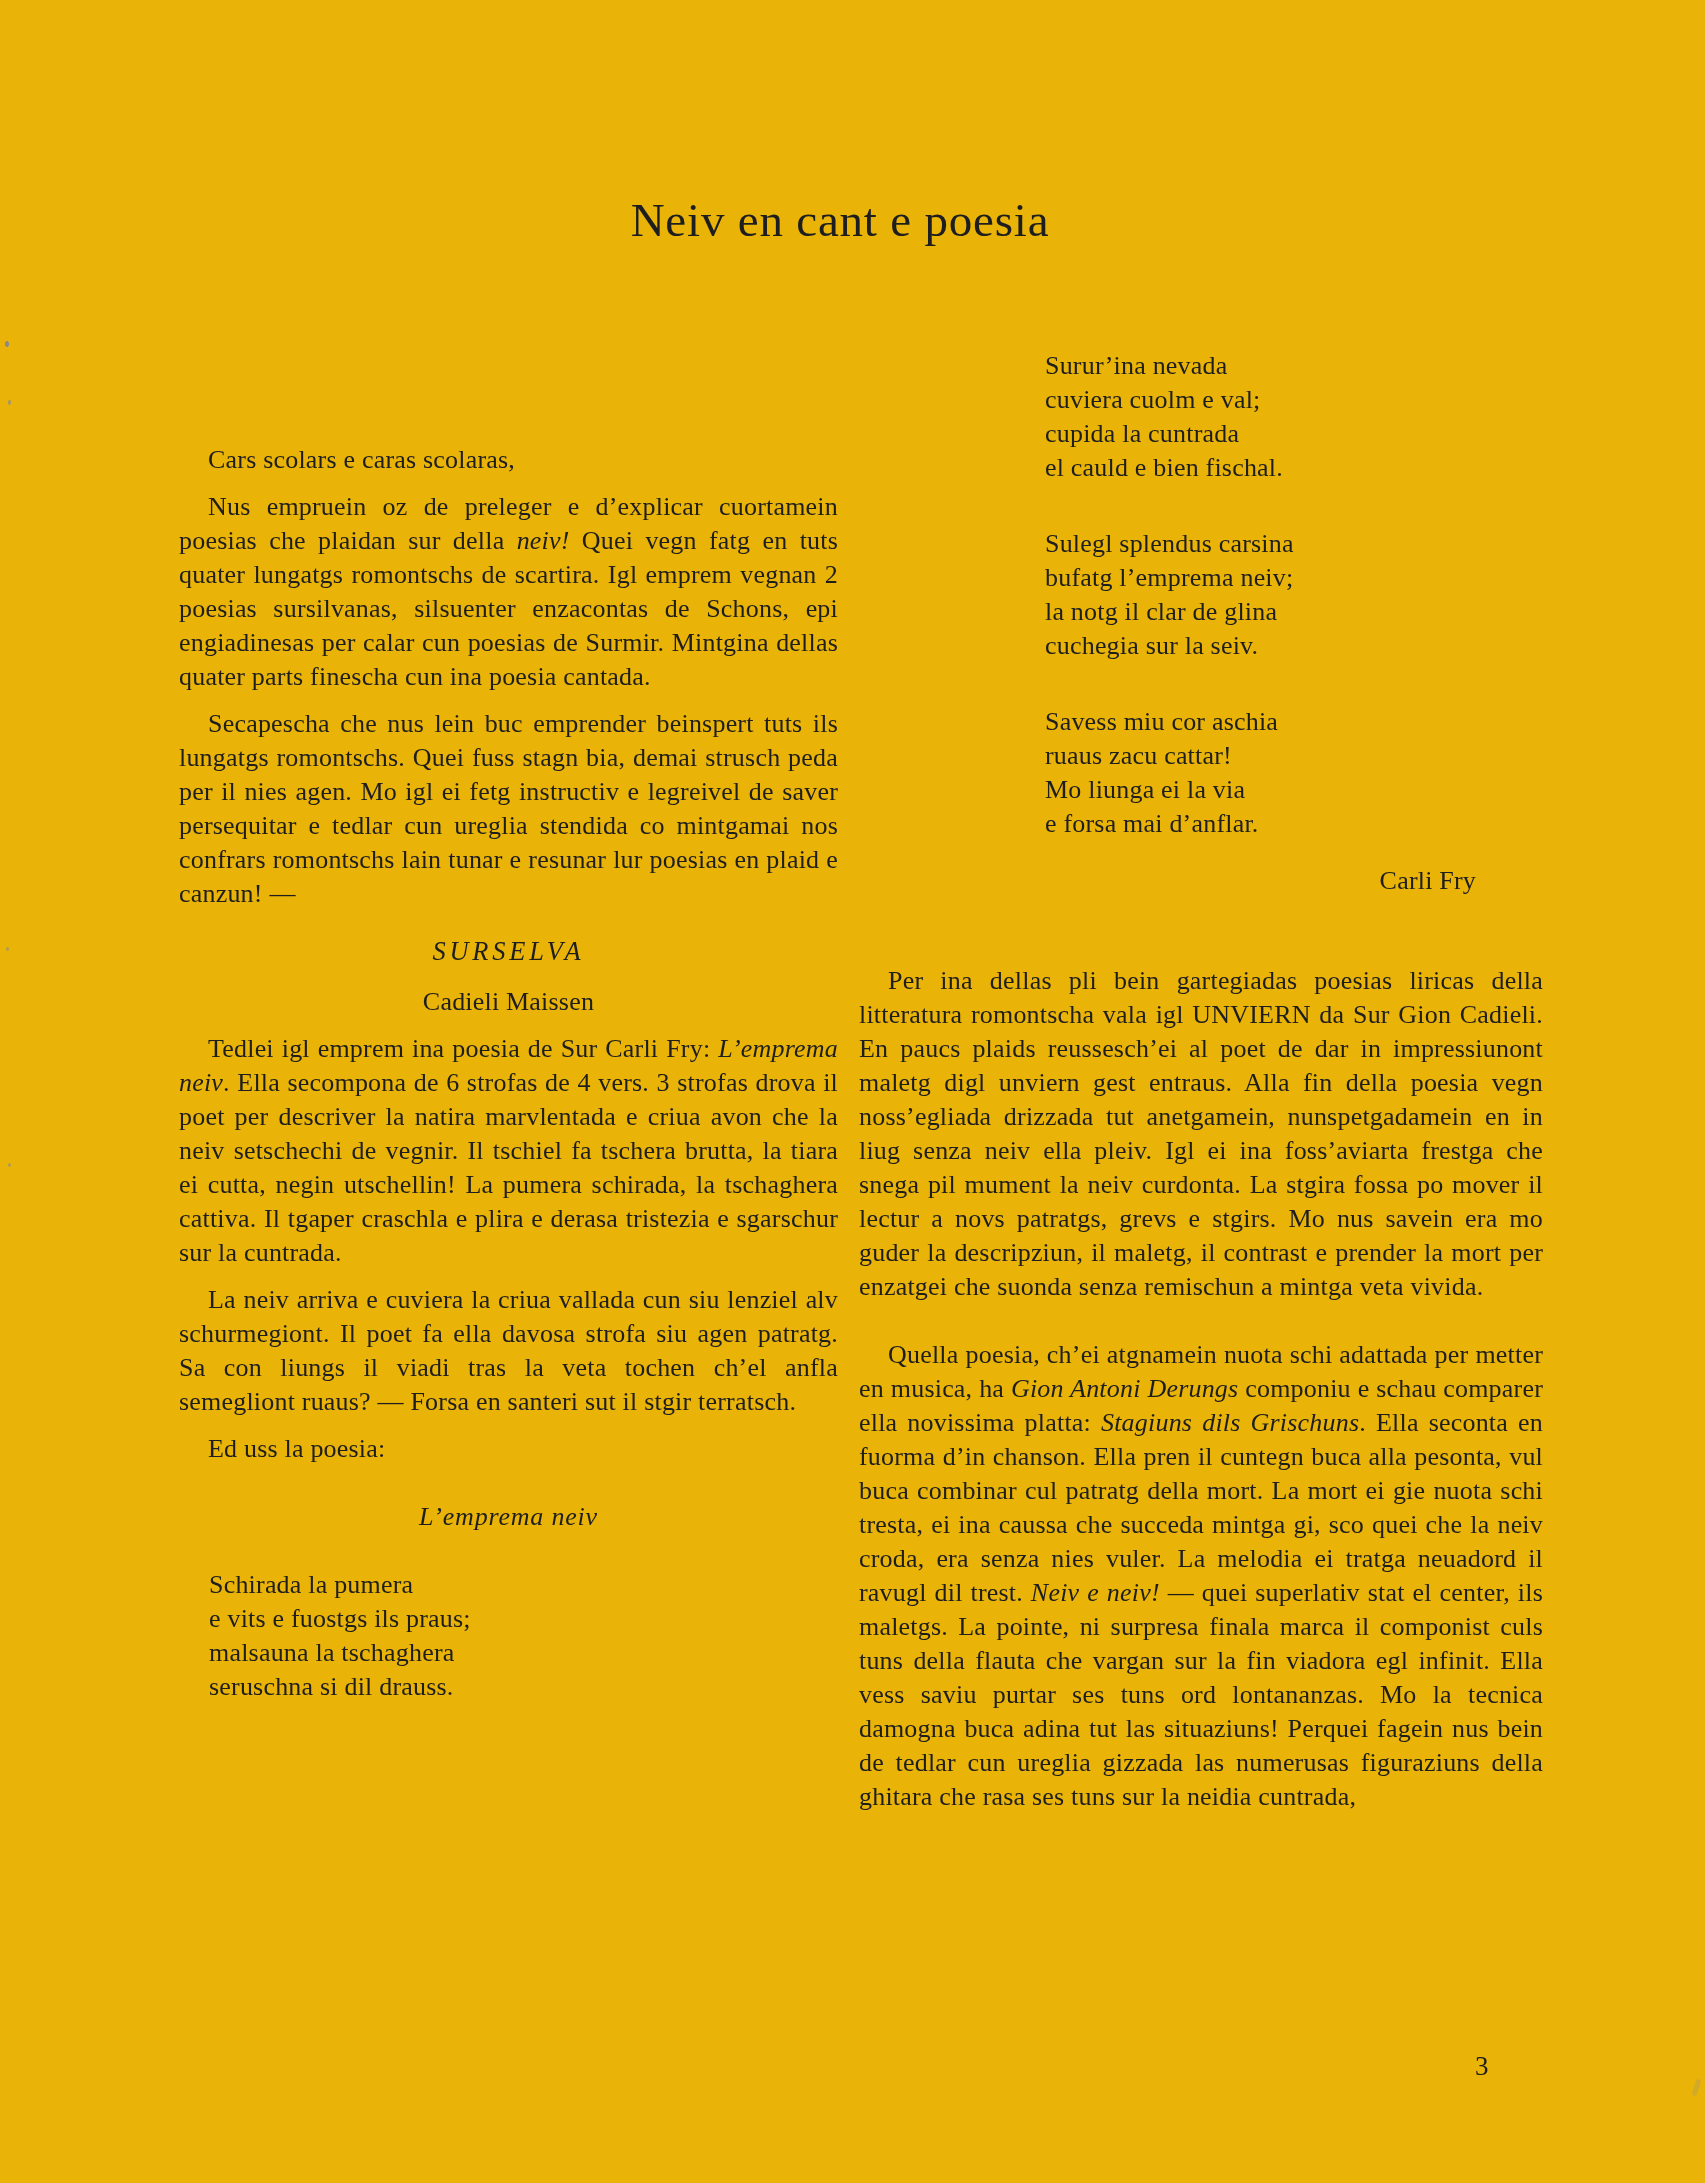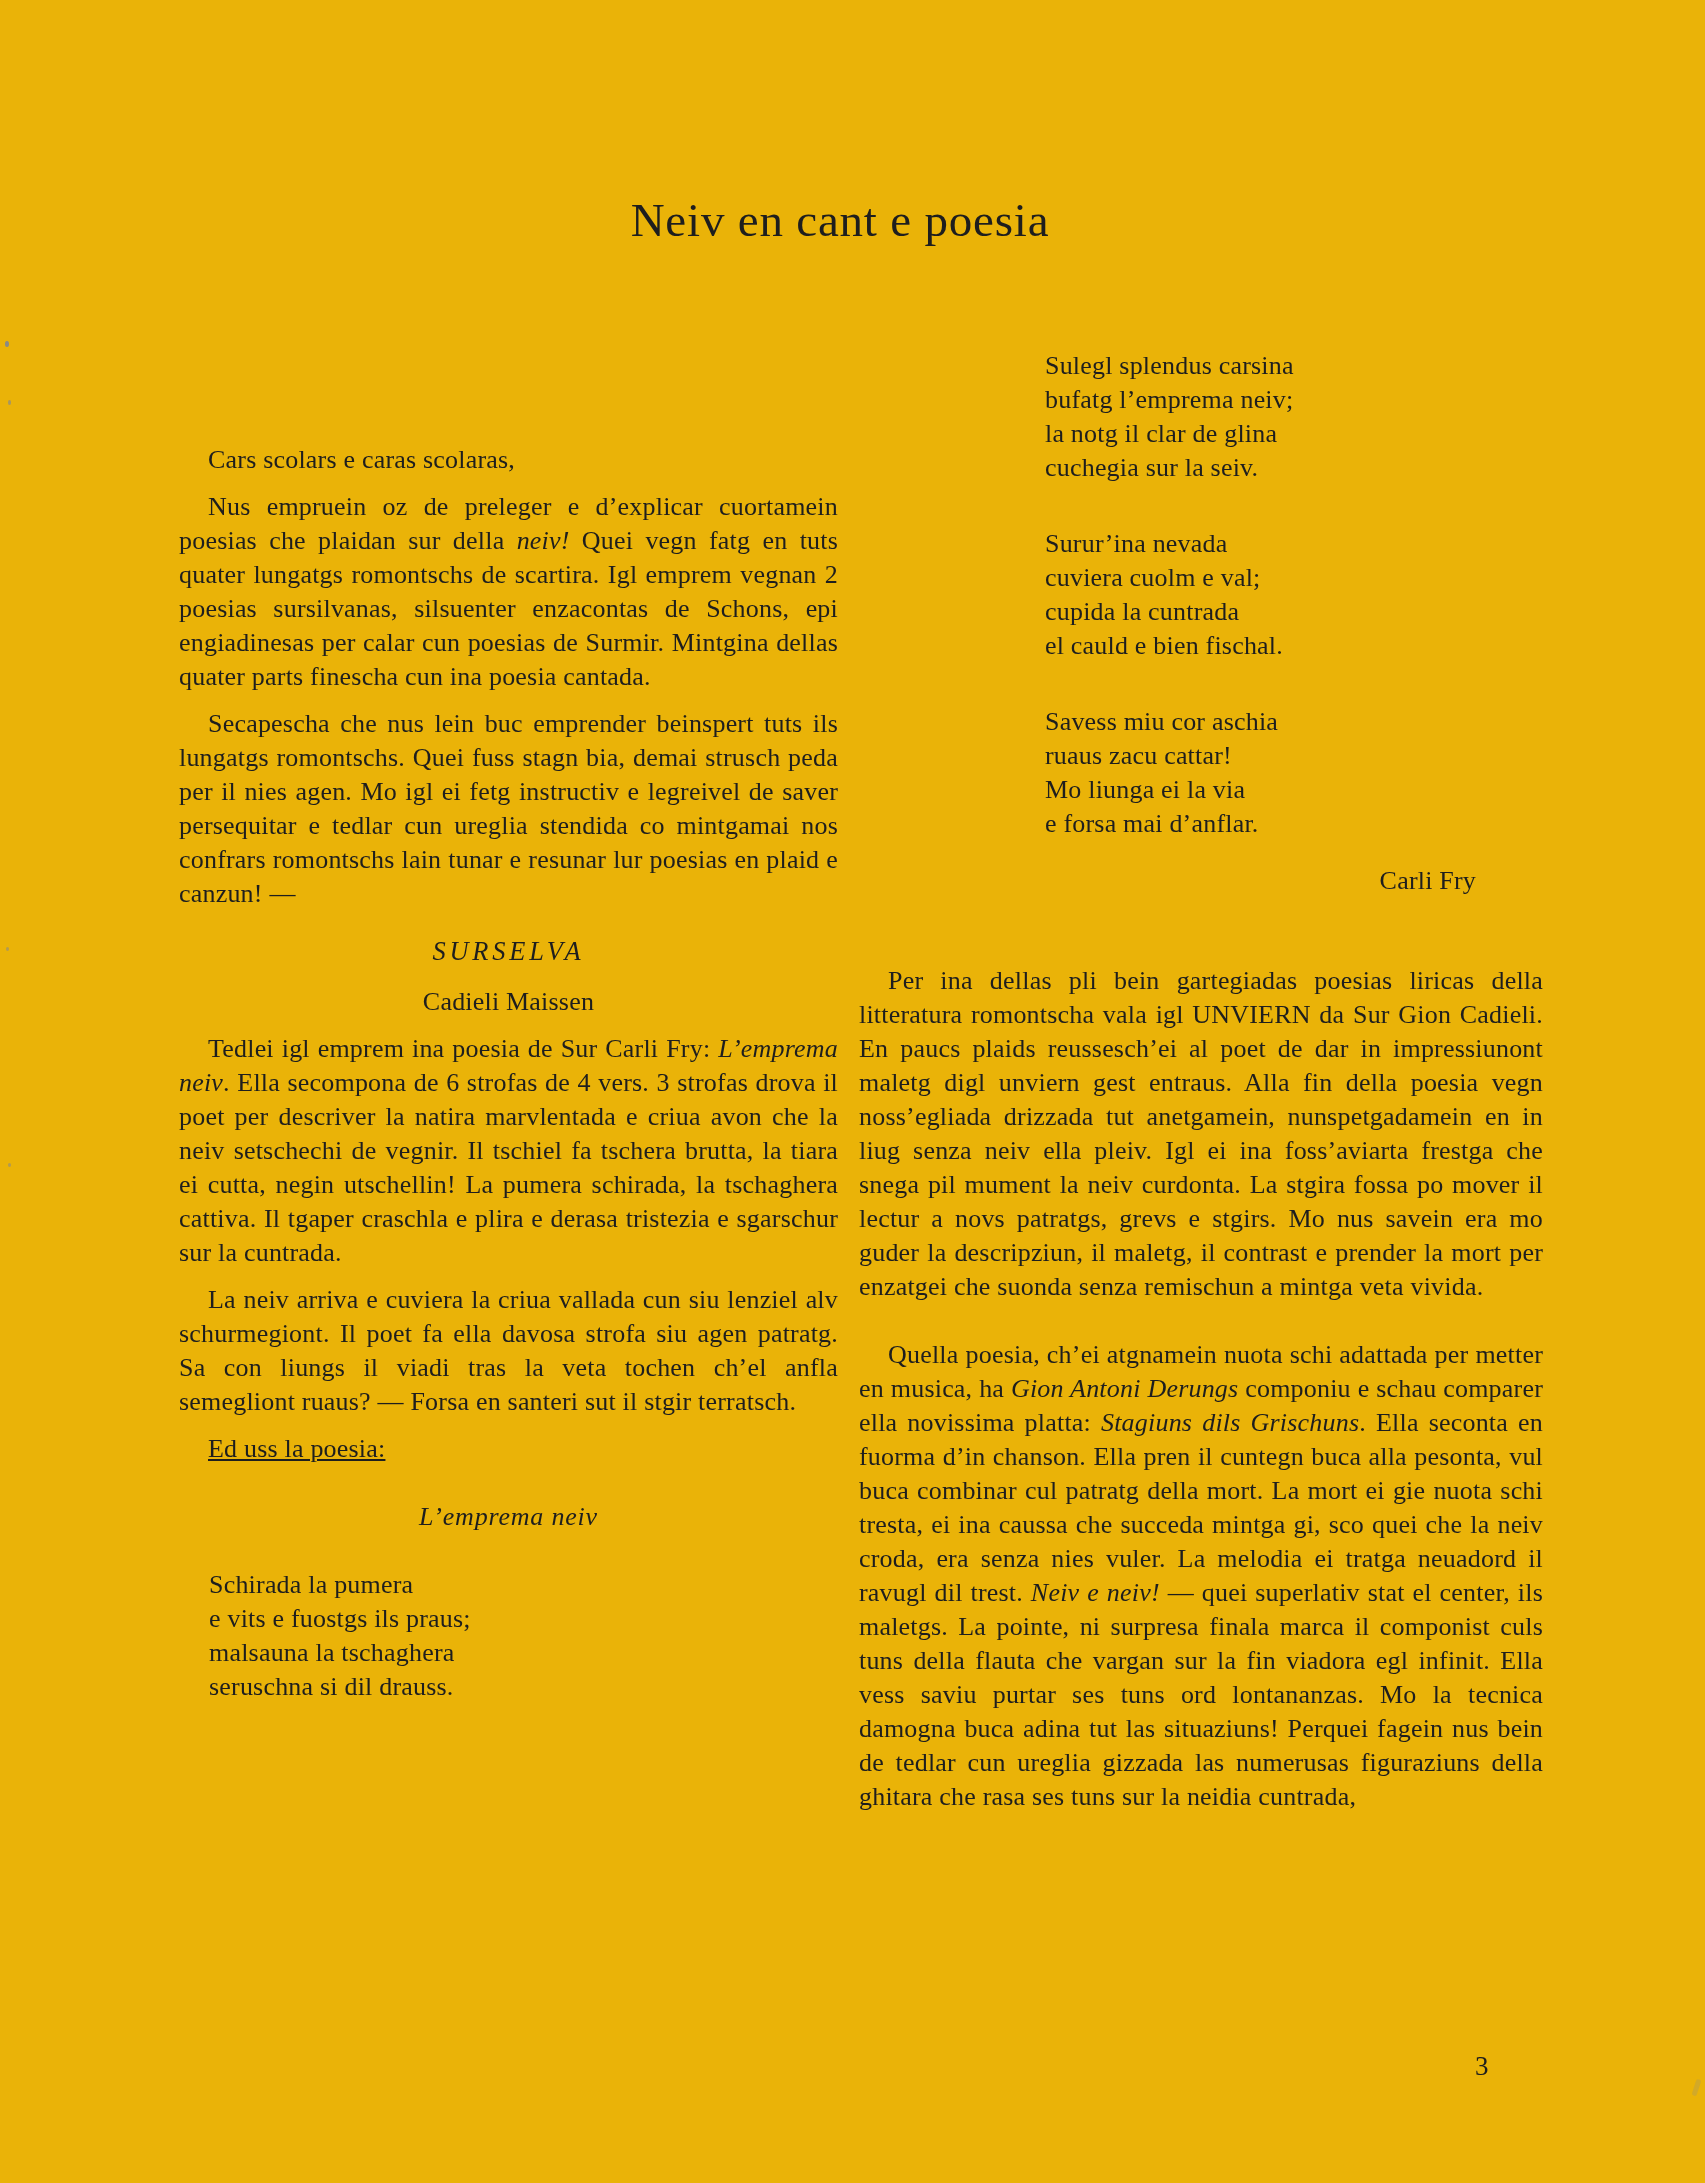--- a/index.html
+++ b/index.html
@@ -49,21 +49,21 @@
     font-style:italic;
     font-weight:normal;
     font-size:26.4px;
     line-height:34px;
     letter-spacing:3.8px;
   }
   .section-author {
     margin-top:16.6px;
     text-align:center;
   }
-  .lead-in { margin-top:13px; text-indent:29px;text-decoration:underline; }
+  .lead-in { margin-top:13px; text-indent:29px; }
   .poem-title {
     margin:34px 0 0 0;
     text-align:center;
     font-style:italic;
     font-weight:normal;
     font-size:26px;
     line-height:34px;
     letter-spacing:0.8px;
   }
   .poem-left  { margin:34px 0 0 30px; }
@@ -117,22 +117,22 @@
       <p class="body"><span>La neiv arriva e cuviera la criua vallada cun siu lenziel alv schurmegiont. Il poet fa ella davosa strofa siu agen patratg. Sa con liungs il viadi tras la veta tochen ch’el anfla semegliont ruaus? — Forsa en santeri sut il stgir terratsch.</span></p>
       <p class="lead-in">Ed uss la poesia:</p>
       <h3 class="poem-title">L’emprema neiv</h3>
       <div class="poem-left">
         <p class="stanza">Schirada la pumera<br>e vits e fuostgs ils praus;<br>malsauna la tschaghera<br>seruschna si dil drauss.</p>
       </div>
     </div>
 
     <div class="col-right">
       <div class="poem-right">
+        <p class="stanza">Surur’ina nevada<br>cuviera cuolm e val;<br>cupida la cuntrada<br>el cauld e bien fischal.</p>
         <p class="stanza">Sulegl splendus carsina<br>bufatg l’emprema neiv;<br>la notg il clar de glina<br>cuchegia sur la seiv.</p>
-        <p class="stanza">Surur’ina nevada<br>cuviera cuolm e val;<br>cupida la cuntrada<br>el cauld e bien fischal.</p>
         <p class="stanza">Savess miu cor aschia<br>ruaus zacu cattar!<br>Mo liunga ei la via<br>e forsa mai d’anflar.</p>
       </div>
       <p class="attribution">Carli Fry</p>
       <p class="body para-gap-large"><span>Per ina dellas pli bein gartegiadas poesias liricas della litteratura romontscha vala igl UNVIERN da Sur Gion Cadieli. En paucs plaids reussesch’ei al poet de dar in impressiunont maletg digl unviern gest entraus. Alla fin della poesia vegn noss’egliada drizzada tut anetgamein, nunspetgadamein en in liug senza neiv ella pleiv. Igl ei ina foss’aviarta frestga che snega pil mument la neiv curdonta. La stgira fossa po mover il lectur a novs patratgs, grevs e stgirs. Mo nus savein era mo guder la descripziun, il maletg, il contrast e prender la mort per enzatgei che suonda senza remischun a mintga veta vivida.</span></p>
       <p class="body para-gap-blank"><span>Quella poesia, ch’ei atgnamein nuota schi adattada per metter en musica, ha </span><span class="it">Gion Antoni Derungs</span><span> componiu e schau comparer ella novissima platta: </span><span class="it">Stagiuns dils Grischuns</span><span>. Ella seconta en fuorma d’in chanson. Ella pren il cuntegn buca alla pesonta, vul buca combinar cul patratg della mort. La mort ei gie nuota schi tresta, ei ina caussa che succeda mintga gi, sco quei che la neiv croda, era senza nies vuler. La melodia ei tratga neuadord il ravugl dil trest. </span><span class="it">Neiv e neiv!</span><span> — quei superlativ stat el center, ils maletgs. La pointe, ni surpresa finala marca il componist culs tuns della flauta che vargan sur la fin viadora egl infinit. Ella vess saviu purtar ses tuns ord lontananzas. Mo la tecnica damogna buca adina tut las situaziuns! Perquei fagein nus bein de tedlar cun ureglia gizzada las numerusas figuraziuns della ghitara che rasa ses tuns sur la neidia cuntrada,</span></p>
     </div>
 
   </div>
 
   <div class="page-number">3</div>

